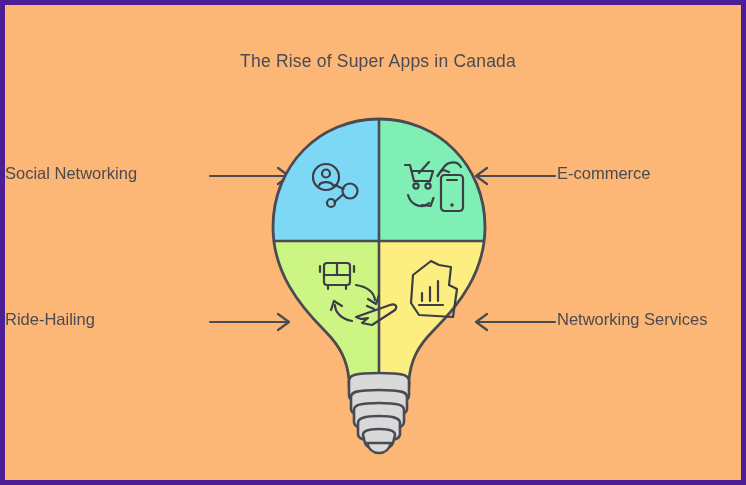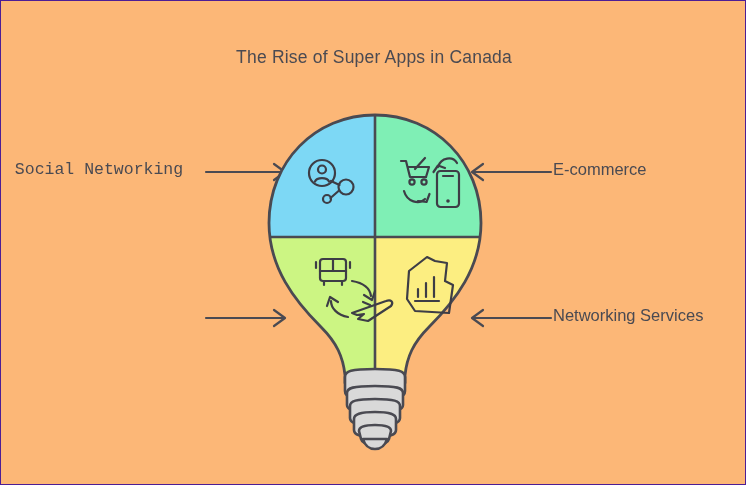--- a/index.html
+++ b/index.html
@@ -11,42 +11,42 @@
     height: 485px;
     overflow: hidden;
     font-family: "Liberation Sans", sans-serif;
   }
   #canvas {
     position: relative;
     width: 746px;
     height: 485px;
     background: #FCB777;
     box-sizing: border-box;
-    border: 1px solid #4c1d95;
+    border: 5px solid #4c1d95;
     overflow: hidden;
   }
   #title {
     position: absolute;
     top: 46px;
     left: 0;
     width: 746px;
     text-align: center;
     font-size: 17.5px;
     color: #4A4A52;
     letter-spacing: 0.2px;
     font-family: "Liberation Sans", sans-serif;
   }
   .label {
     position: absolute;
     font-size: 16.5px;
     color: #4A4A52;
     white-space: nowrap;
     font-family: "Liberation Sans", sans-serif;
   }
-  .label-left  { text-align: center; font-family: Liberation Mono, monospace; }
+  .label-left  { text-align: left; }
   .label-right { text-align: left; }
 
   #lbl-social    { left: 0px;   width: 196px; top: 159px; }
   #lbl-ride      { left: 0px;   width: 196px; top: 305px; }
   #lbl-ecom      { left: 552px; width: 194px; top: 159px; }
   #lbl-fin       { left: 552px; width: 194px; top: 305px; }
 
   .arrow-svg { position: absolute; }
   #arr-social { left: 203px; top: 160px; }
   #arr-ride   { left: 203px; top: 306px; }
@@ -57,20 +57,21 @@
 </style>
 </head>
 <body>
 
 <div id="canvas">
 
   <div id="title">The Rise of Super Apps in Canada</div>
 
   <div class="label label-left" id="lbl-social">Social Networking</div>
 
+  <div class="label label-left" id="lbl-ride">Ride-Hailing</div>
 
   <div class="label label-right" id="lbl-ecom">E-commerce</div>
 
   <div class="label label-right" id="lbl-fin">Networking Services</div>
 
   <svg class="arrow-svg" id="arr-social" width="86" height="22" viewBox="0 0 86 22">
     <g stroke="#4A4A52" stroke-width="2.2" fill="none" stroke-linecap="round" stroke-linejoin="round">
       <line x1="2" y1="11" x2="80" y2="11"></line>
       <polyline points="70,3 81,11 70,19"></polyline>
     </g>

